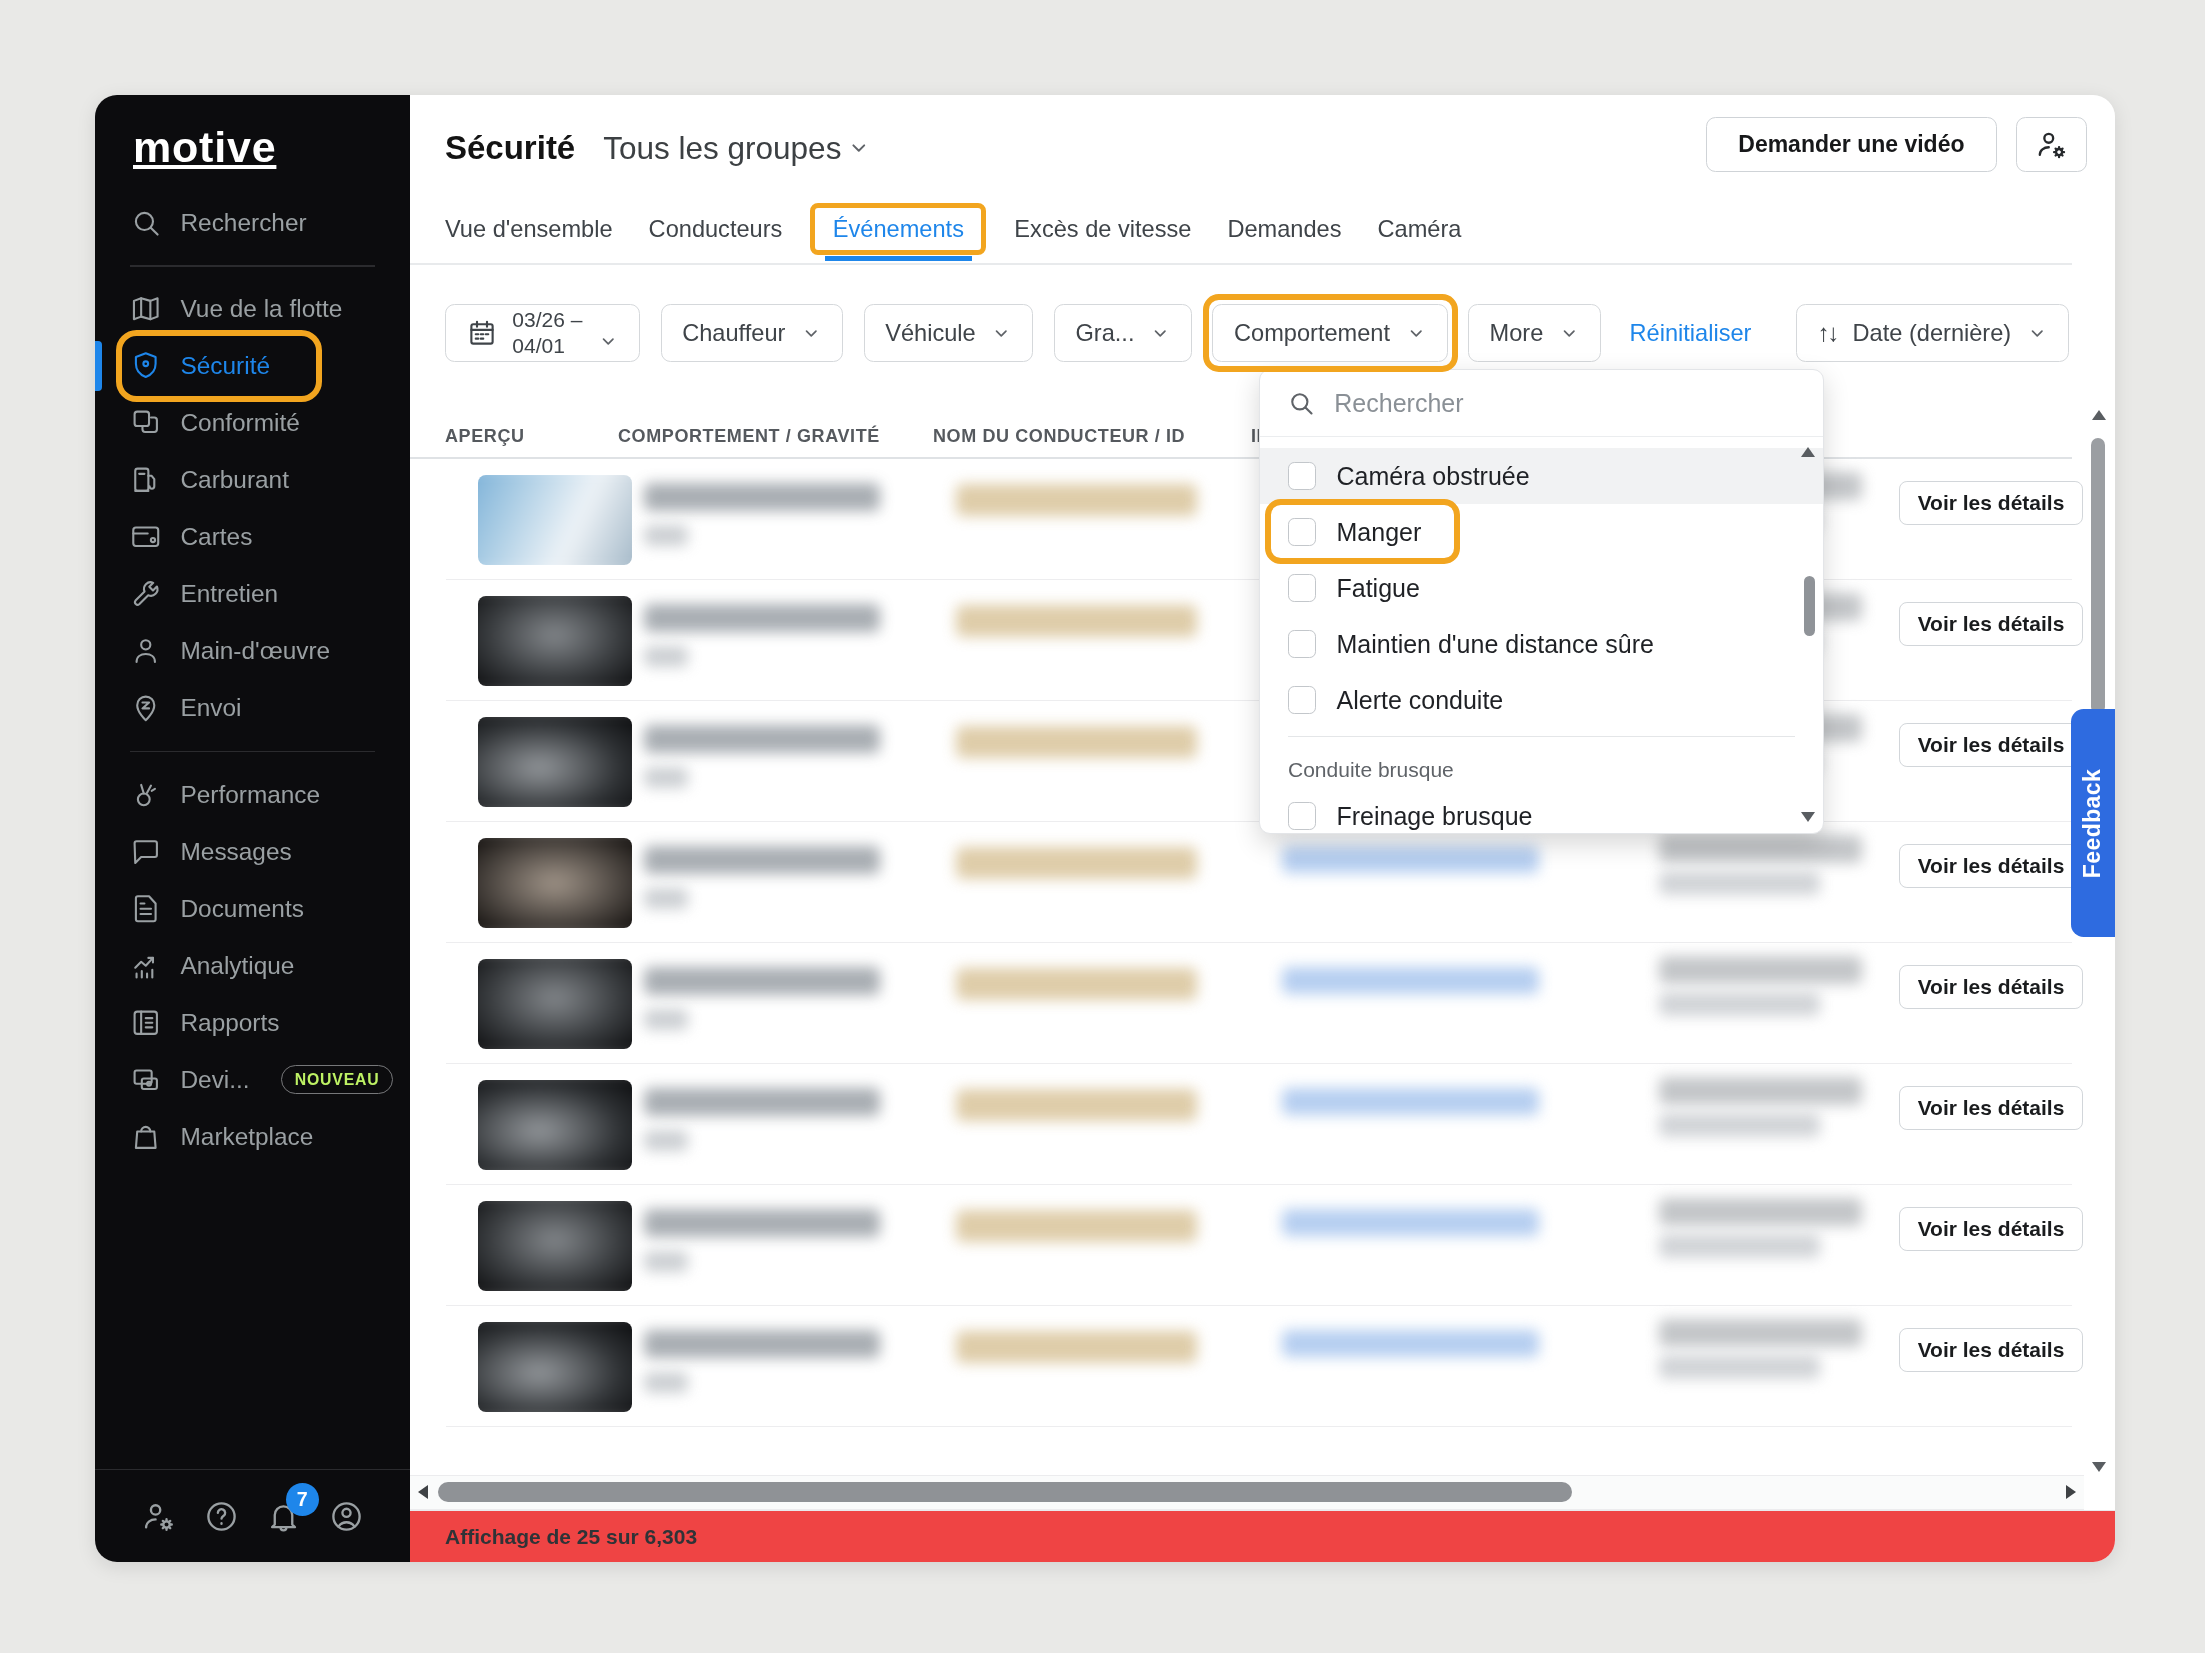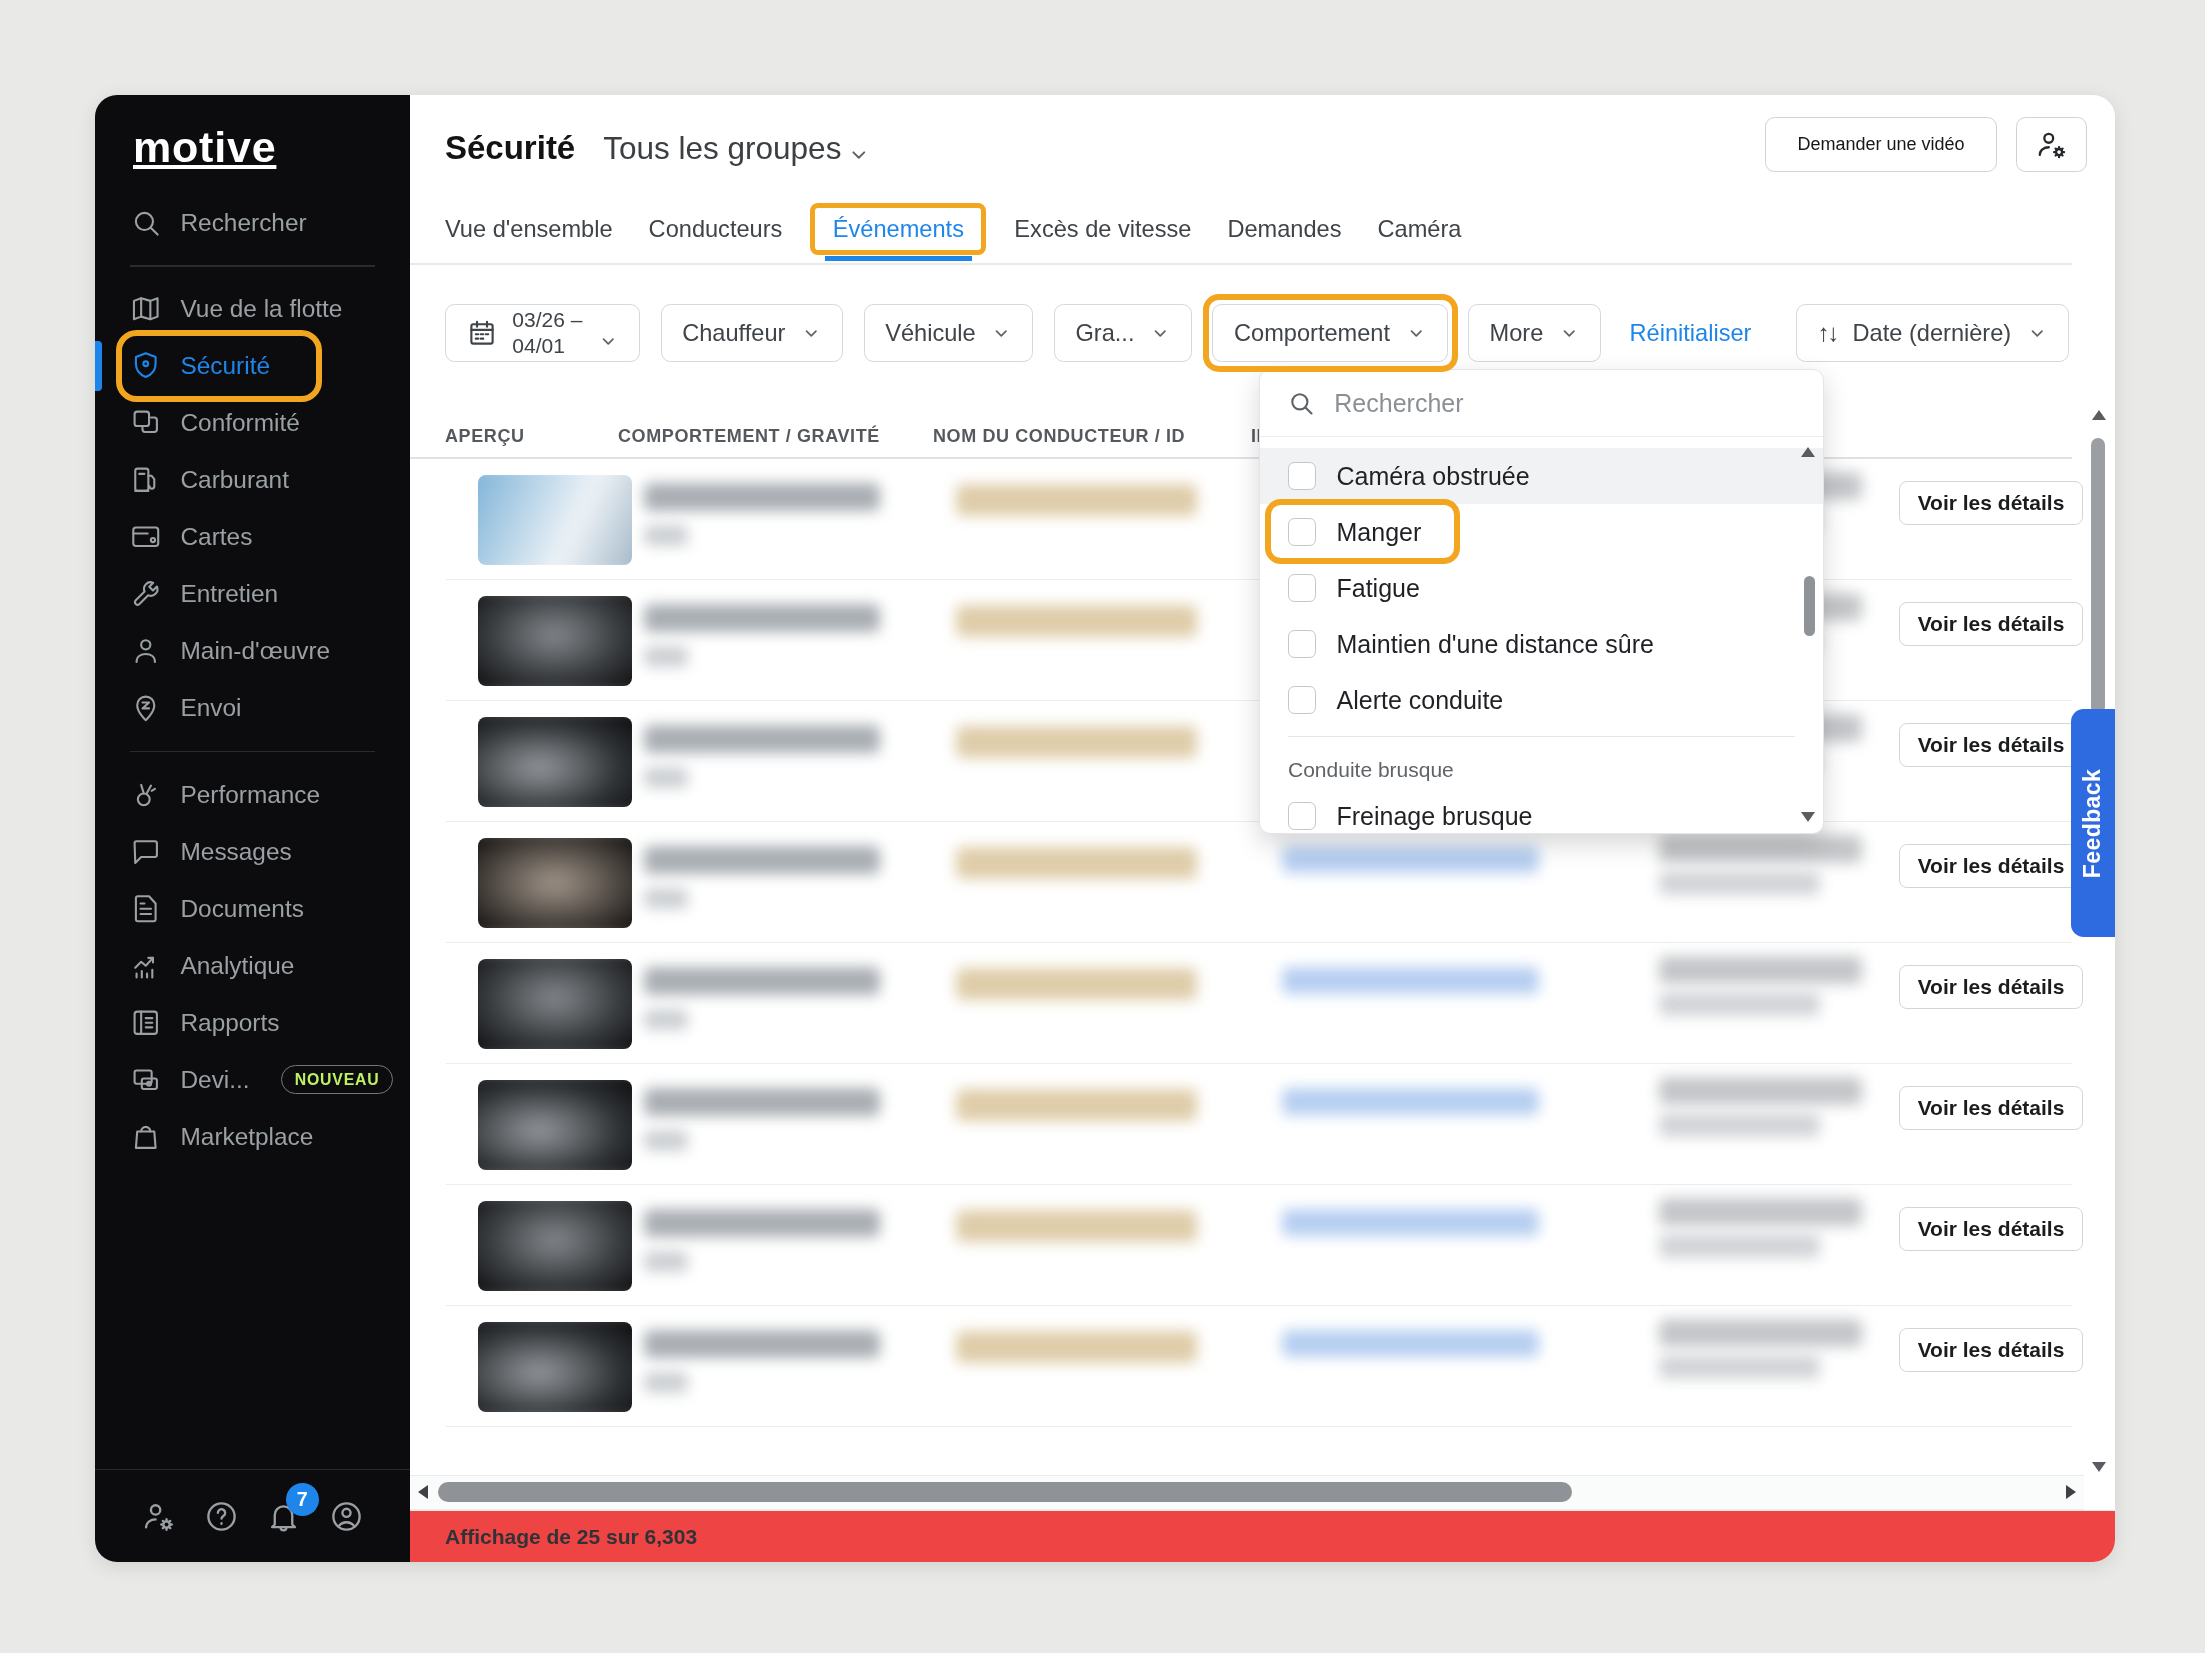--- a/index.html
+++ b/index.html
@@ -33,25 +33,25 @@
   .sb-fic svg{width:35px;height:35px;stroke:currentColor;fill:none;stroke-width:1.6;
               stroke-linecap:round;stroke-linejoin:round;}
   .badge7{position:absolute;top:-15.8px;right:-17.3px;min-width:33px;height:33px;border-radius:16.5px;
           background:#1e86ea;color:#fff;font-size:19.7px;font-weight:700;display:flex;
           align-items:center;justify-content:center;padding:0 3.2px;box-sizing:border-box;}
 
   
   .main{position:relative;flex:1;background:#fff;border-radius:0 22px 22px 0;}
   .title-row{position:absolute;left:35px;top:28px;height:50px;display:flex;align-items:center;gap:28px;}
   .page-title{font-size:33px;font-weight:700;color:#131313;}
-  .group-sel{display:flex;align-items:flex-end;gap:6px;font-size:31.5px;color:#3c4043;cursor:pointer;}
+  .group-sel{display:flex;align-items:center;gap:6px;font-size:31.5px;color:#3c4043;cursor:pointer;}
   .chev{width:23.6px;height:23.6px;stroke:#5f6368;fill:none;stroke-width:2;stroke-linecap:round;stroke-linejoin:round;flex:none;}
   .req-btn{position:absolute;right:118px;top:22px;height:55px;padding:0 31.5px;display:flex;
            align-items:center;background:#fff;border:1.6px solid #cfd3d7;border-radius:9.5px;
-           font-size:18px;font-weight:400;color:#17181a;box-sizing:border-box;cursor:pointer;}
+           font-size:23px;font-weight:700;color:#17181a;box-sizing:border-box;cursor:pointer;}
   .hdr-iconbtn{position:absolute;right:27.6px;top:22px;width:71px;height:55px;border:1.6px solid #cfd3d7;
            border-radius:9.5px;display:flex;align-items:center;justify-content:center;background:#fff;
            box-sizing:border-box;cursor:pointer;}
   .hdr-iconbtn svg{width:33px;height:33px;stroke:#26292c;fill:none;stroke-width:1.7;
            stroke-linecap:round;stroke-linejoin:round;}
 
   .tabs{position:absolute;left:35px;top:104px;height:60px;display:flex;align-items:center;gap:36px;}
   .tab{font-size:23.6px;color:#3f4449;font-weight:500;cursor:pointer;white-space:nowrap;}
   .tab-ring{position:relative;border:5.5px solid #f2a51f;border-radius:8px;padding:7.9px 17.3px;margin:0 -7.9px;}
   .tab-ring .tab{color:#1e86ea;}

